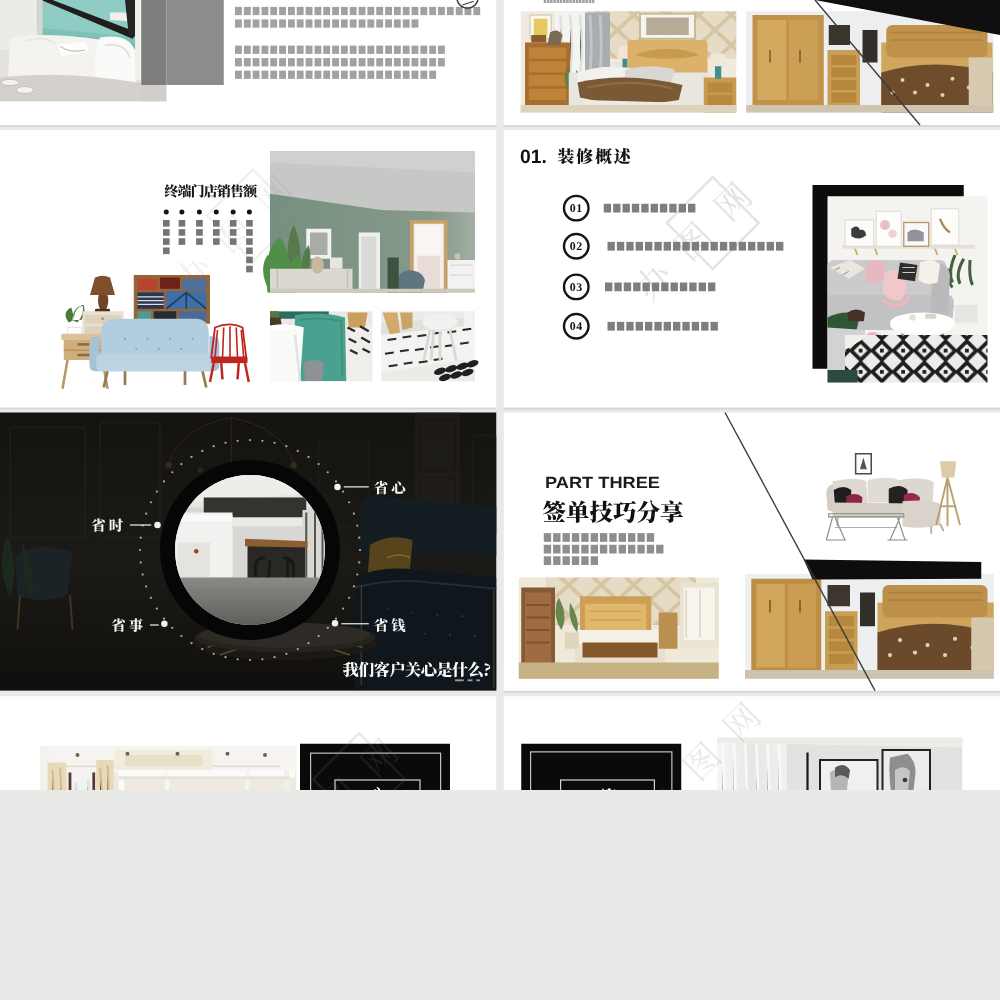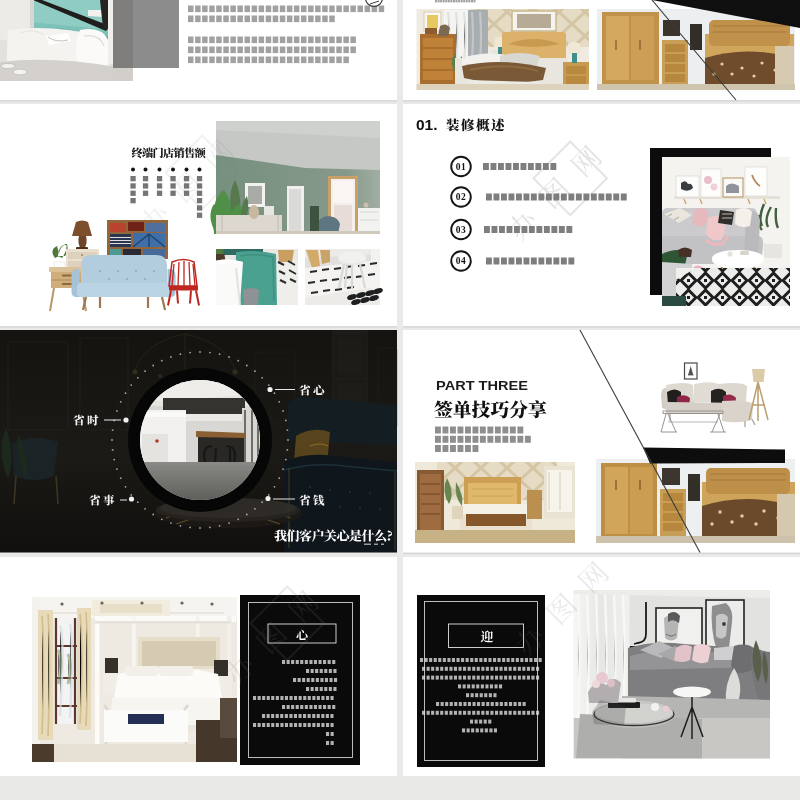--- a/index.html
+++ b/index.html
@@ -1,14 +1,14 @@
 <!DOCTYPE html>
 <html><head><meta charset="utf-8"><style>
 html,body{margin:0;padding:0;background:#e9e9e8;}
-#page{position:relative;width:800px;height:776px;overflow:hidden;font-family:"Liberation Sans",sans-serif;text-align:right;}
+#page{position:relative;width:800px;height:632px;overflow:hidden;font-family:"Liberation Sans",sans-serif;text-align:right;}
 </style></head><body>
 <div id="page">
 <svg width="800" height="800" viewBox="0 0 800 800">
 <defs>
 <linearGradient id="sea" x1="0" y1="0" x2="0" y2="1">
  <stop offset="0" stop-color="#a8c8c2"></stop>
           <stop offset="0.3" stop-color="#5f968f"></stop>
           <stop offset="1" stop-color="#497f7a"></stop>
 </linearGradient>
 <linearGradient id="greenwall" x1="0" y1="0" x2="1" y2="0">

